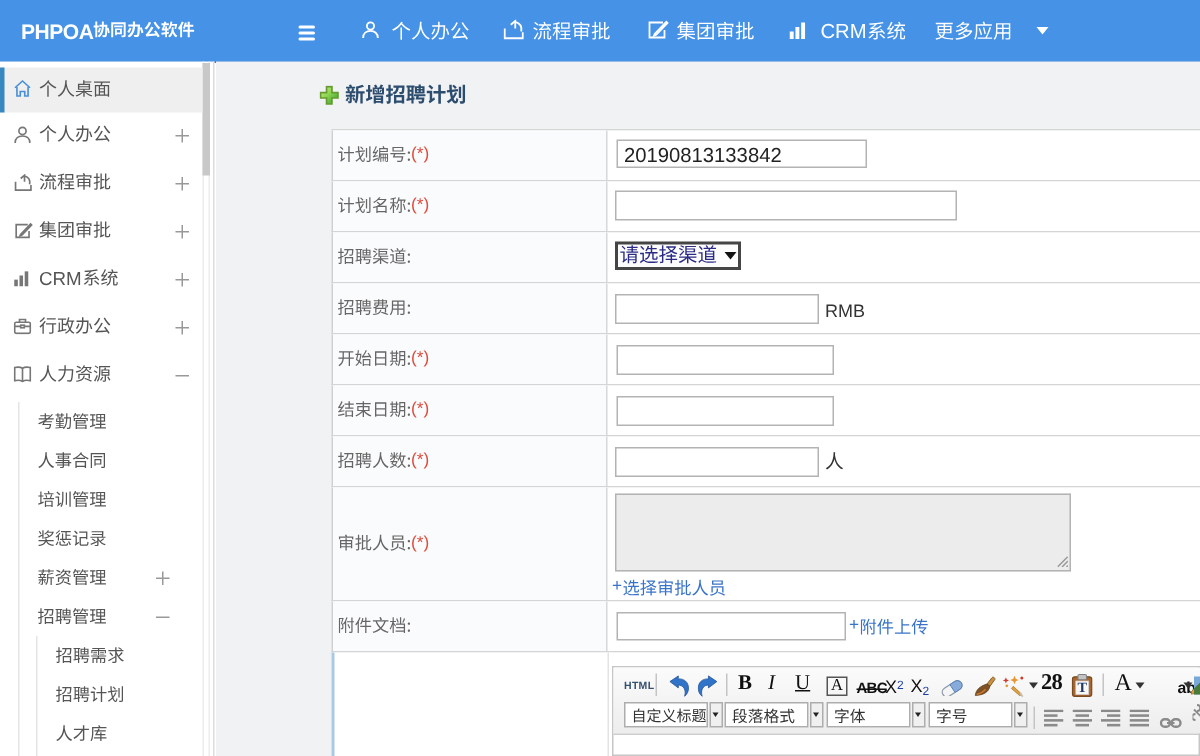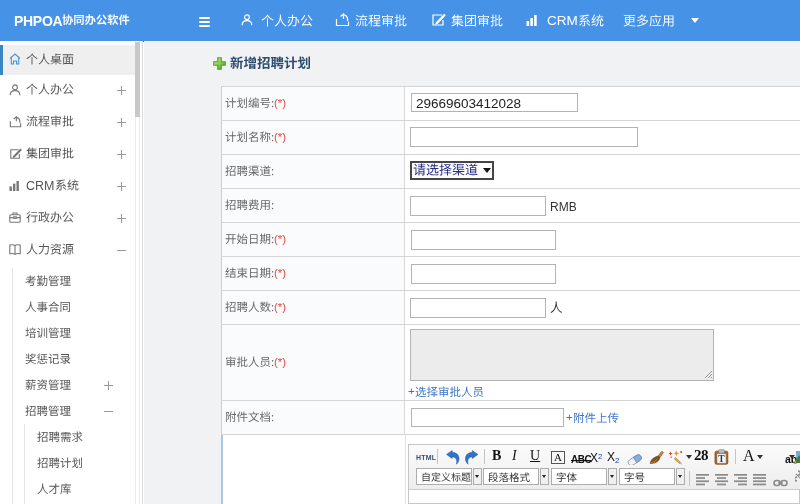--- a/index.html
+++ b/index.html
@@ -287,21 +287,21 @@
           <svg width="49.2" height="11.5" viewBox="0 0 4278 1000" style="display:block">
             <path transform="translate(0,880) scale(1,-1)" d="M574 414C611 342 656 245 676 184L738 214C717 275 672 368 632 440ZM802 828L802 610L553 610L553 540L802 540L802 16C802 0 796 -4 781 -5C766 -6 719 -6 665 -4C676 -25 686 -59 690 -78C764 -79 808 -76 836 -64C863 -51 874 -28 874 17L874 540L963 540L963 610L874 610L874 828ZM516 839C474 693 401 550 317 457C332 442 356 410 365 395C390 424 414 457 437 494L437 -75L505 -75L505 617C536 682 563 751 585 821ZM83 797L83 -80L150 -80L150 729L273 729C253 659 226 567 200 493C266 411 281 339 281 284C281 251 276 222 262 211C255 205 244 202 233 202C219 201 201 201 180 203C192 184 197 156 197 136C219 135 242 135 261 138C280 140 297 146 310 157C337 176 348 220 348 276C348 340 333 415 266 501C297 584 332 687 358 772L310 801L298 797ZM1317 341L1317 268L1604 268L1604 -80L1679 -80L1679 268L1953 268L1953 341L1679 341L1679 562L1909 562L1909 635L1679 635L1679 828L1604 828L1604 635L1470 635C1483 680 1494 728 1504 775L1432 790C1409 659 1367 530 1309 447C1327 438 1359 420 1373 409C1400 451 1425 504 1446 562L1604 562L1604 341ZM1268 836C1214 685 1126 535 1032 437C1045 420 1067 381 1075 363C1107 397 1137 437 1167 480L1167 -78L1239 -78L1239 597C1277 667 1311 741 1339 815ZM2423 823C2453 774 2485 707 2497 666L2580 693C2566 734 2531 799 2501 847ZM2050 664L2050 590L2206 590C2265 438 2344 307 2447 200C2337 108 2202 40 2036 -7C2051 -25 2075 -60 2083 -78C2250 -24 2389 48 2502 146C2615 46 2751 -28 2915 -73C2928 -52 2950 -20 2967 -4C2807 36 2671 107 2560 201C2661 304 2738 432 2796 590L2954 590L2954 664ZM2504 253C2410 348 2336 462 2284 590L2711 590C2661 455 2592 344 2504 253ZM3851 776C3830 702 3788 597 3753 534L3813 515C3848 575 3891 673 3925 755ZM3397 751C3430 679 3469 582 3486 521L3551 547C3533 608 3493 701 3458 774ZM3193 840L3193 626L3047 626L3047 555L3181 555C3151 418 3088 260 3026 175C3038 158 3056 128 3065 108C3113 175 3159 287 3193 401L3193 -79L3264 -79L3264 424C3295 374 3332 312 3347 279L3393 337C3375 365 3291 482 3264 516L3264 555L3390 555L3390 626L3264 626L3264 840ZM3369 63L3369 -9L3842 -9L3842 -71L3916 -71L3916 471L3694 471L3694 837L3621 837L3621 471L3392 471L3392 398L3842 398L3842 269L3404 269L3404 201L3842 201L3842 63ZM4139 390C4175 390 4205 418 4205 460C4205 501 4175 530 4139 530C4102 530 4073 501 4073 460C4073 418 4102 390 4139 390ZM4139 -13C4175 -13 4205 15 4205 56C4205 98 4175 126 4139 126C4102 126 4073 98 4073 56C4073 15 4102 -13 4139 -13Z" fill="#666666"></path>
           </svg>
         </div>
 </div>
 <div class="abs" style="left:0;top:348px;width:579px;height:82px;background:#fff;border-left:2px solid #a9c9e2">
 <div class="abs" style="left:182px;top:0;width:1px;height:82px;background:#e3e3e3"></div>
 </div>
 </div>
 <div class="abs" style="left:267px;top:51.5px;width:167px;height:19px;border:1px solid #b3b3b3;background:#fff;"></div>
-<div class="abs" style="left:272px;top:54.5px;font-size:13.5px;color:#222">29669603412028</div>
+<div class="abs" style="left:272px;top:54.5px;font-size:13.5px;color:#222">20190813133842</div>
 <div class="abs" style="left:266px;top:85.5px;width:228px;height:20px;border:1px solid #b3b3b3;background:#fff;"></div>
 <div class="abs" style="left:266px;top:120px;width:84px;height:19px;border:2px solid #454545;background:#fcfcfc"></div>
 <div style="position:absolute;left:269px;top:122px">
       <svg width="65.0" height="13.0" viewBox="0 0 5000 1000" style="display:block">
         <path transform="translate(0,880) scale(1,-1)" d="M107 772C159 725 225 659 256 617L307 670C276 711 208 773 155 818ZM42 526L42 454L192 454L192 88C192 44 162 14 144 2C157 -13 177 -44 184 -62C198 -41 224 -20 393 110C385 125 373 154 368 174L264 96L264 526ZM494 212L808 212L808 130L494 130ZM494 265L494 342L808 342L808 265ZM614 840L614 762L382 762L382 704L614 704L614 640L407 640L407 585L614 585L614 516L352 516L352 458L960 458L960 516L688 516L688 585L899 585L899 640L688 640L688 704L929 704L929 762L688 762L688 840ZM424 400L424 -79L494 -79L494 75L808 75L808 5C808 -7 803 -11 790 -12C776 -13 728 -13 677 -11C687 -29 696 -57 699 -76C770 -76 816 -76 843 -64C872 -53 880 -33 880 4L880 400ZM1061 765C1119 716 1187 646 1216 597L1278 644C1246 692 1177 760 1118 806ZM1446 810C1422 721 1380 633 1326 574C1344 565 1376 545 1390 534C1413 562 1435 597 1455 636L1603 636L1603 490L1320 490L1320 423L1501 423C1484 292 1443 197 1293 144C1309 130 1331 102 1339 83C1507 149 1557 264 1576 423L1679 423L1679 191C1679 115 1696 93 1771 93C1786 93 1854 93 1869 93C1932 93 1952 125 1959 252C1938 257 1907 268 1893 282C1890 177 1886 163 1861 163C1847 163 1792 163 1782 163C1756 163 1753 166 1753 191L1753 423L1951 423L1951 490L1678 490L1678 636L1909 636L1909 701L1678 701L1678 836L1603 836L1603 701L1485 701C1498 731 1509 763 1518 795ZM1251 456L1056 456L1056 386L1179 386L1179 83C1136 63 1090 27 1045 -15L1095 -80C1152 -18 1206 34 1243 34C1265 34 1296 5 1335 -19C1401 -58 1484 -68 1600 -68C1698 -68 1867 -63 1945 -58C1946 -36 1958 1 1966 20C1867 10 1715 3 1601 3C1495 3 1411 9 1349 46C1301 74 1278 98 1251 100ZM2177 839L2177 639L2046 639L2046 569L2177 569L2177 356C2124 340 2075 326 2036 315L2055 242L2177 281L2177 12C2177 -1 2172 -5 2160 -6C2148 -6 2109 -7 2066 -5C2076 -26 2085 -57 2088 -76C2152 -76 2191 -75 2216 -62C2241 -50 2250 -29 2250 12L2250 305L2366 343L2356 412L2250 379L2250 569L2369 569L2369 639L2250 639L2250 839ZM2804 719C2768 667 2719 621 2662 581C2610 621 2566 667 2532 719ZM2396 787L2396 719L2460 719C2497 652 2546 594 2604 544C2526 497 2438 462 2353 441C2367 426 2385 398 2393 380C2484 407 2577 447 2660 500C2738 446 2829 405 2928 379C2938 399 2959 427 2974 442C2880 462 2794 496 2720 542C2799 602 2866 677 2909 765L2864 790L2851 787ZM2620 412L2620 324L2417 324L2417 256L2620 256L2620 153L2366 153L2366 85L2620 85L2620 -82L2695 -82L2695 85L2957 85L2957 153L2695 153L2695 256L2885 256L2885 324L2695 324L2695 412ZM3042 650C3103 631 3178 597 3216 570L3253 625C3214 652 3137 683 3078 700ZM3116 792C3175 771 3248 737 3285 710L3320 763C3283 790 3208 822 3150 839ZM3069 351L3122 298C3187 365 3262 448 3324 523L3280 574C3211 493 3126 404 3069 351ZM3919 806L3373 806L3373 344L3460 344L3460 263L3057 263L3057 197L3388 197C3301 111 3163 35 3037 -4C3053 -19 3076 -47 3087 -66C3220 -19 3367 72 3460 177L3460 -81L3536 -81L3536 172C3630 71 3776 -16 3913 -59C3924 -40 3947 -11 3964 5C3832 40 3692 111 3604 197L3945 197L3945 263L3536 263L3536 344L3939 344L3939 405L3446 405L3446 480L3875 480L3875 676L3446 676L3446 746L3919 746ZM3446 622L3801 622L3801 535L3446 535ZM4064 765C4117 714 4180 642 4207 596L4269 638C4239 684 4175 753 4122 801ZM4455 368L4790 368L4790 284L4455 284ZM4455 231L4790 231L4790 147L4455 147ZM4455 504L4790 504L4790 421L4455 421ZM4384 561L4384 89L4863 89L4863 561L4624 561C4635 586 4647 616 4659 645L4947 645L4947 708L4760 708C4784 741 4809 781 4833 818L4759 840C4743 801 4711 747 4684 708L4497 708L4549 732C4537 763 4505 811 4476 844L4414 817C4440 784 4468 739 4481 708L4311 708L4311 645L4576 645C4570 618 4561 587 4553 561ZM4262 483L4051 483L4051 413L4190 413L4190 102C4145 86 4094 44 4042 -7L4089 -68C4140 -6 4191 47 4227 47C4250 47 4281 17 4324 -7C4393 -46 4479 -57 4597 -57C4693 -57 4869 -51 4941 -46C4942 -25 4954 9 4962 27C4865 17 4716 10 4599 10C4490 10 4404 17 4340 52C4305 72 4282 90 4262 100Z" fill="#2b2b85"></path>
       </svg>
     </div>
 <div class="abs" style="left:339px;top:127px;width:0;height:0;border-left:4px solid transparent;border-right:4px solid transparent;border-top:5px solid #111"></div>
 <div class="abs" style="left:266px;top:154.5px;width:136px;height:20px;border:1px solid #b3b3b3;background:#fff;"></div>
 <div class="abs" style="left:406px;top:158.5px;font-size:12px;color:#333">RMB</div>

